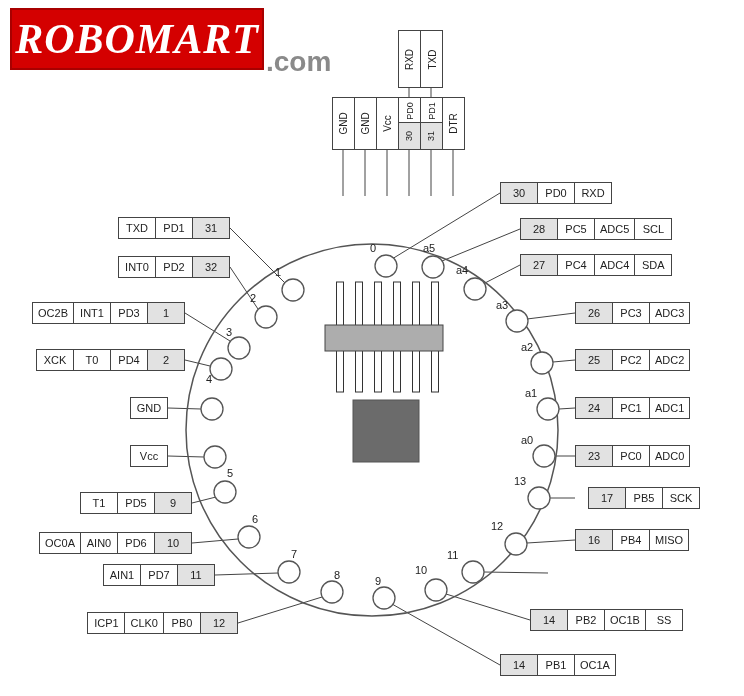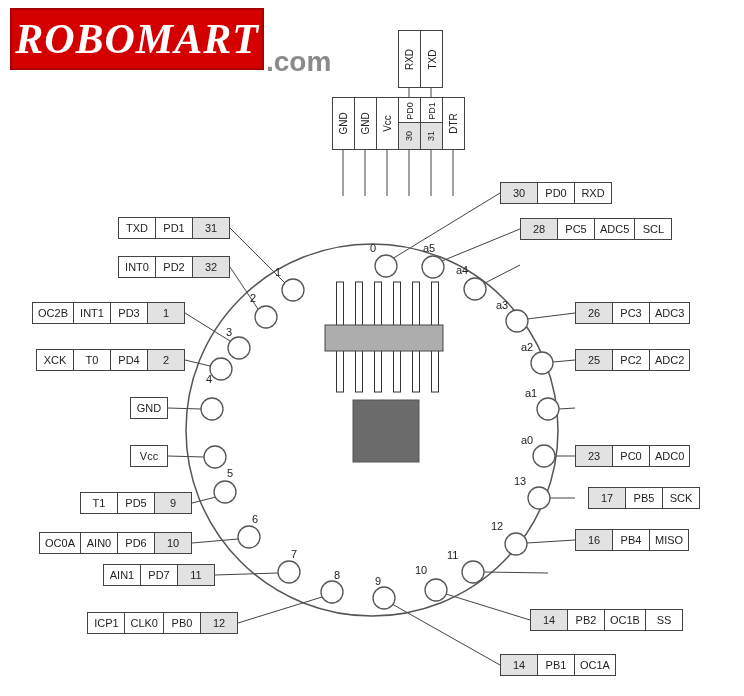--- a/index.html
+++ b/index.html
@@ -201,29 +201,40 @@
     <span class="cell num">30</span>
     <span class="cell">PD0</span>
     <span class="cell">RXD</span>
   </div>
   <div class="row" style="left:520px;top:218px">
     <span class="cell num">28</span>
     <span class="cell">PC5</span>
     <span class="cell">ADC5</span>
     <span class="cell">SCL</span>
   </div>
+  <div class="row" style="left:520px;top:254px">
+    <span class="cell num">27</span>
+    <span class="cell">PC4</span>
+    <span class="cell">ADC4</span>
+    <span class="cell">SDA</span>
+  </div>
   <div class="row" style="left:575px;top:302px">
     <span class="cell num">26</span>
     <span class="cell">PC3</span>
     <span class="cell">ADC3</span>
   </div>
   <div class="row" style="left:575px;top:349px">
     <span class="cell num">25</span>
     <span class="cell">PC2</span>
     <span class="cell">ADC2</span>
+  </div>
+  <div class="row" style="left:575px;top:397px">
+    <span class="cell num">24</span>
+    <span class="cell">PC1</span>
+    <span class="cell">ADC1</span>
   </div>
   <div class="row" style="left:575px;top:445px">
     <span class="cell num">23</span>
     <span class="cell">PC0</span>
     <span class="cell">ADC0</span>
   </div>
   <div class="row" style="left:588px;top:487px">
     <span class="cell num">17</span>
     <span class="cell">PB5</span>
     <span class="cell">SCK</span>

